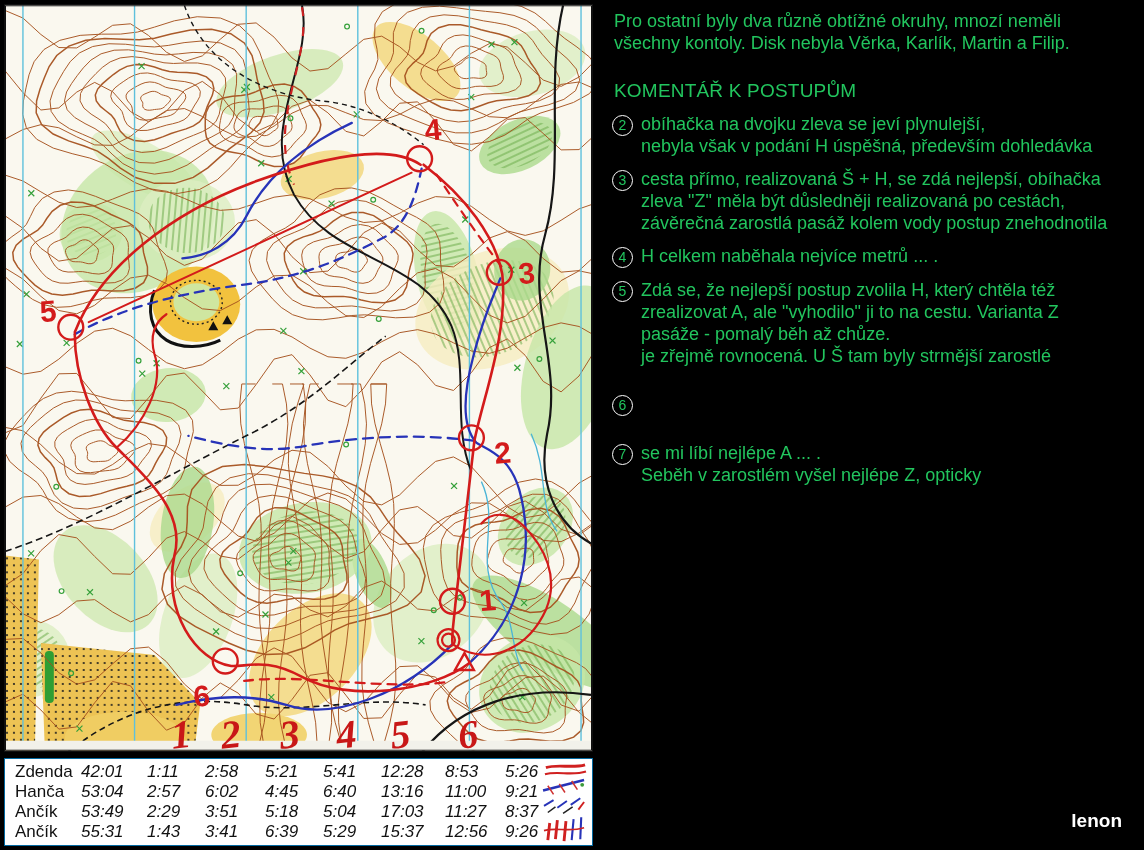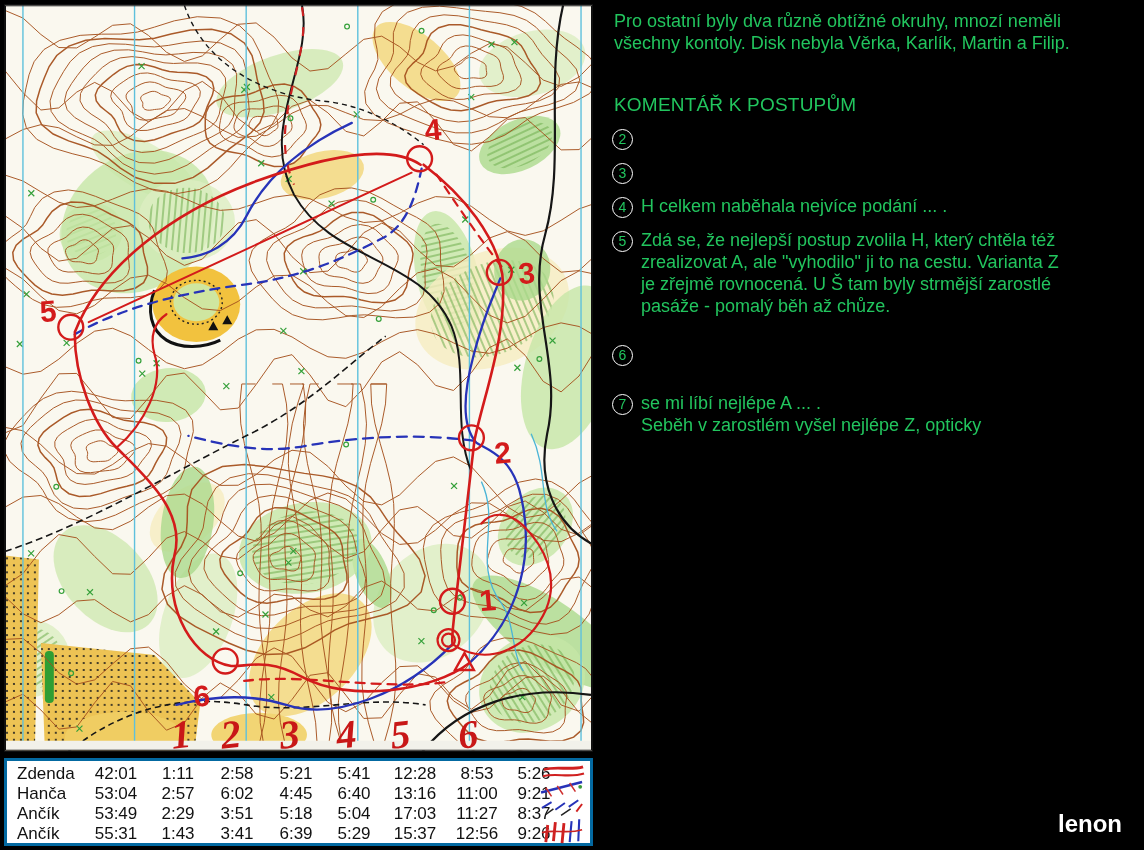--- a/index.html
+++ b/index.html
@@ -4,38 +4,38 @@
 <style>
   html,body{margin:0;padding:0;background:#000;}
   .stage{position:relative;width:1144px;height:850px;background:#000;overflow:hidden;
          font-family:"Liberation Sans",sans-serif;}
   
   .map-panel{position:absolute;left:4px;top:4px;width:589px;height:748px;
              background:#faf8ef;border:1px solid #101010;box-sizing:border-box;}
   .map-panel svg{display:block;width:100%;height:100%;}
   
   .results-panel{position:absolute;left:4px;top:758px;width:589px;height:88px;
-                 background:#ffffff;border:3px solid #0369a1;box-sizing:border-box;}
+                 background:#ffffff;border:1px solid #0369a1;box-sizing:border-box;}
   .rtable{position:absolute;left:4px;top:3px;right:46px;bottom:2px;}
   .rrow{display:grid;grid-template-columns:72px 66px 58px 60px 58px 58px 64px 60px 54px;
         height:20px;line-height:20px;font-size:17px;color:#111;}
   .rrow .rname{text-align:left;padding-left:6px;}
-  .rrow .rcell{text-align:center;}
+  .rrow .rcell{text-align:left;font-style:italic;}
   .scribble{position:absolute;right:2px;top:1px;width:50px;height:84px;}
   
   .comment-panel{position:absolute;left:610px;top:0;width:532px;color:#22c55e;}
   .intro{margin:10px 0 0 4px;font-size:18px;line-height:22px;font-weight:500;}
-  .cheading{margin:40px 0 0 4px;font-size:19px;font-weight:500;letter-spacing:.2px;}
+  .cheading{margin:26px 0 0 4px;font-size:19px;font-weight:500;letter-spacing:.2px;}
   .citems{margin-top:4px;}
   .citem{display:flex;margin-top:11px;}
   .citem.gap-lg{margin-top:26px;}
   .cbadge{flex:none;width:19px;height:19px;border:1.7px solid #fff;border-radius:50%;
           font-size:14px;line-height:19px;text-align:center;margin:2px 8px 0 2px;font-weight:500;}
   .clines{font-size:18px;line-height:22px;font-weight:500;}
-  .signature{position:absolute;right:22px;top:810px;font-size:24px;font-weight:bold;color:#fff;text-align:right;}
+  .signature{position:absolute;right:22px;top:810px;font-size:19px;font-weight:bold;color:#fff;text-align:right;}
 </style>
 </head>
 <body>
 
 <div class="stage">
 
   <div class="map-panel">
     <svg id="map-svg" viewBox="0 0 589 748">
         <defs>
           <clipPath id="mclip">
@@ -369,37 +369,46 @@
 
   <div class="comment-panel">
     <div class="intro">
       <div>Pro ostatní byly dva různě obtížné okruhy, mnozí neměli</div>
       <div>všechny kontoly.  Disk nebyla Věrka, Karlík, Martin a Filip.</div>
     </div>
     <div class="cheading">KOMENTÁŘ K POSTUPŮM</div>
     <div class="citems" id="citems">
         <div class="citem">
           <span class="cbadge">2</span>
+          <div class="clines">
+            <div>obíhačka na dvojku zleva se jeví plynulejší,</div>
+            <div>nebyla však v podání H úspěšná, především dohledávka</div>
+          </div>
         </div>
         <div class="citem">
           <span class="cbadge">3</span>
+          <div class="clines">
+            <div>cesta  přímo, realizovaná Š + H, se zdá nejlepší, obíhačka</div>
+            <div>zleva "Z" měla být důsledněji realizovaná po cestách,</div>
+            <div>závěrečná zarostlá pasáž kolem vody postup znehodnotila</div>
+          </div>
         </div>
         <div class="citem">
           <span class="cbadge">4</span>
           <div class="clines">
-            <div>H celkem naběhala nejvíce podání ... .</div>
+            <div>H celkem naběhala nejvíce metrů ... .</div>
           </div>
         </div>
         <div class="citem">
           <span class="cbadge">5</span>
           <div class="clines">
             <div>Zdá se, že nejlepší postup zvolila H, který chtěla též</div>
             <div>zrealizovat A, ale "vyhodilo" ji to  na cestu. Varianta Z</div>
+            <div>pasáže - pomalý běh až chůze.</div>
             <div>je zřejmě rovnocená. U Š tam byly  strmější zarostlé</div>
-            <div>pasáže - pomalý běh až chůze.</div>
           </div>
         </div>
         <div class="citem gap-lg">
           <span class="cbadge">6</span>
         </div>
         <div class="citem gap-lg">
           <span class="cbadge">7</span>
           <div class="clines">
             <div>se mi líbí nejlépe  A ... .</div>
             <div>Seběh v zarostlém vyšel nejlépe Z, opticky</div>

